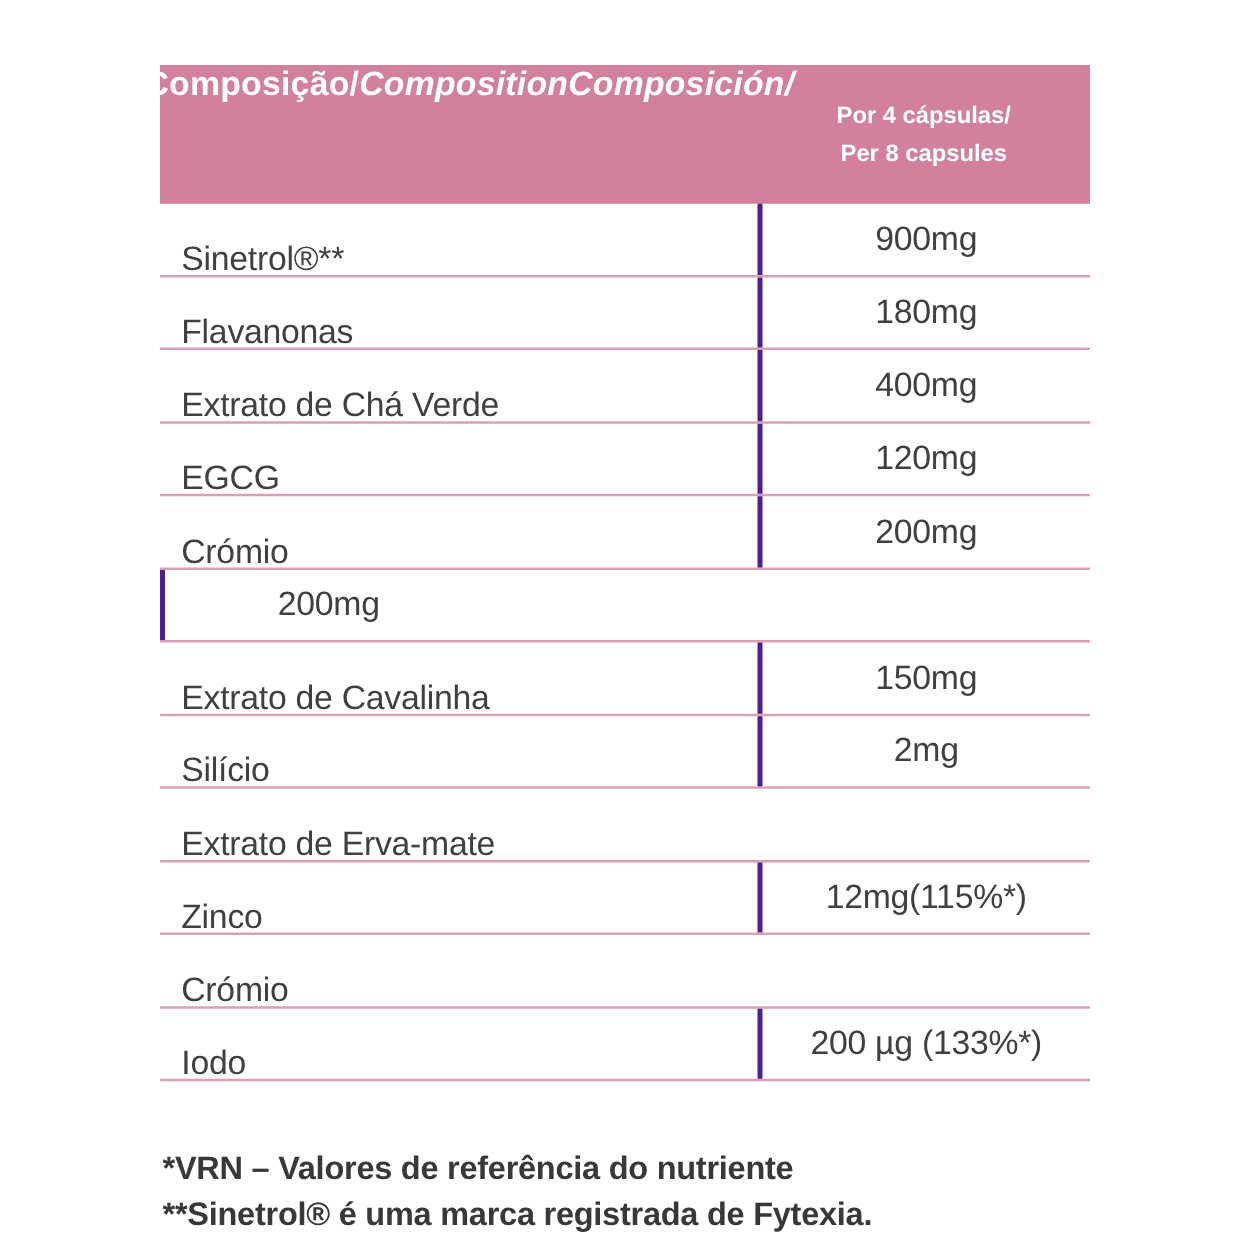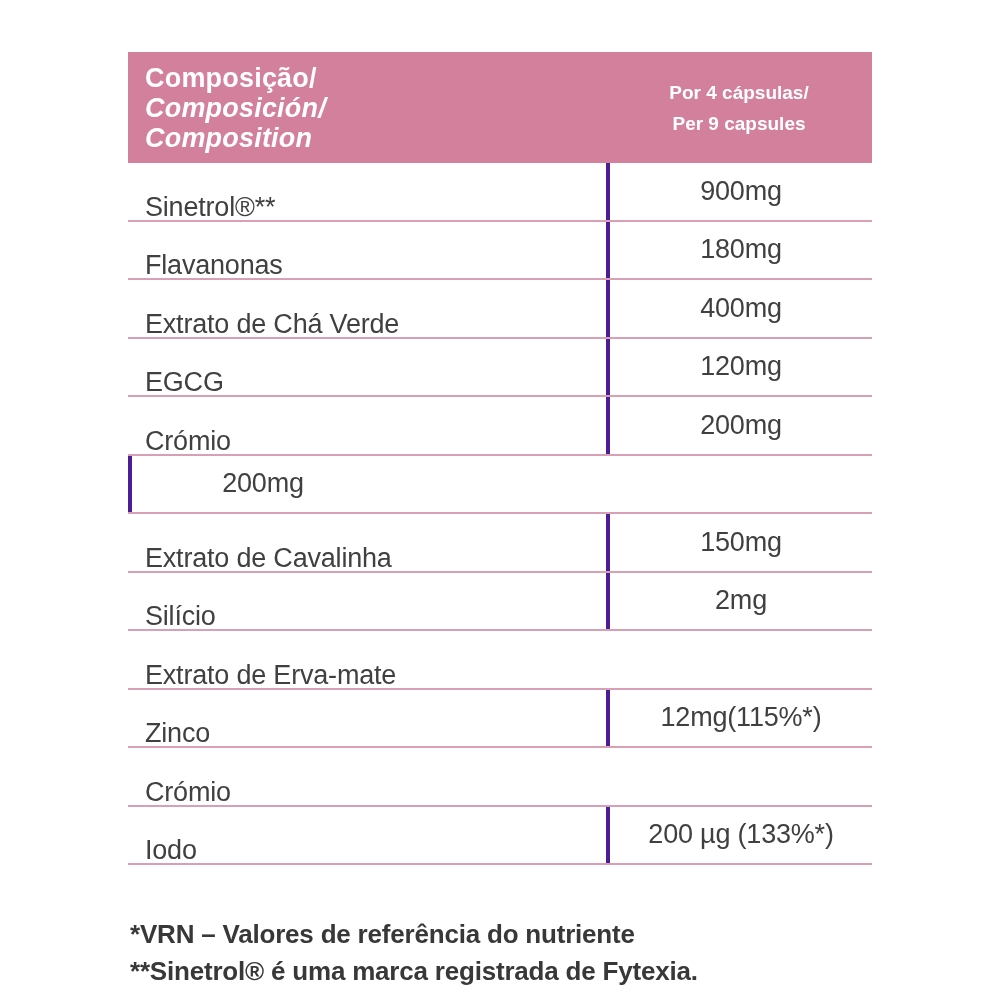--- a/index.html
+++ b/index.html
@@ -22,21 +22,21 @@
   .table-header {
     display: flex;
     width: 744px;
     height: 111px;
     background: #d2809b;
     color: #ffffff;
   }
   .header-cell-left {
     width: 478px;
     display: flex;
-    flex-direction: column;
+    flex-direction: row;
     justify-content: center;
     padding-left: 17px;
     font-weight: bold;
     font-size: 27px;
     line-height: 30px;
     letter-spacing: 0.2px;
   }
   .header-cell-right {
     width: 266px;
     display: flex;
@@ -89,26 +89,26 @@
 </head>
 <body>
 
 <div class="canvas">
 
   <div class="comp-table">
 
     <div class="table-header">
       <div class="header-cell-left">
         <span>Composição/</span>
+        <span class="italic">Composition</span>
         <span class="italic">Composición/</span>
-        <span class="italic">Composition</span>
       </div>
       <div class="header-cell-right">
         <span>Por 4 cápsulas/</span>
-        <span>Per 9 capsules</span>
+        <span>Per 8 capsules</span>
       </div>
     </div>
 
     <div class="table-body">
   <div class="trow">
     <div class="cell-ingredient">Sinetrol®**</div>
     <div class="cell-amount">900mg</div>
   </div>
 
   <div class="trow">

